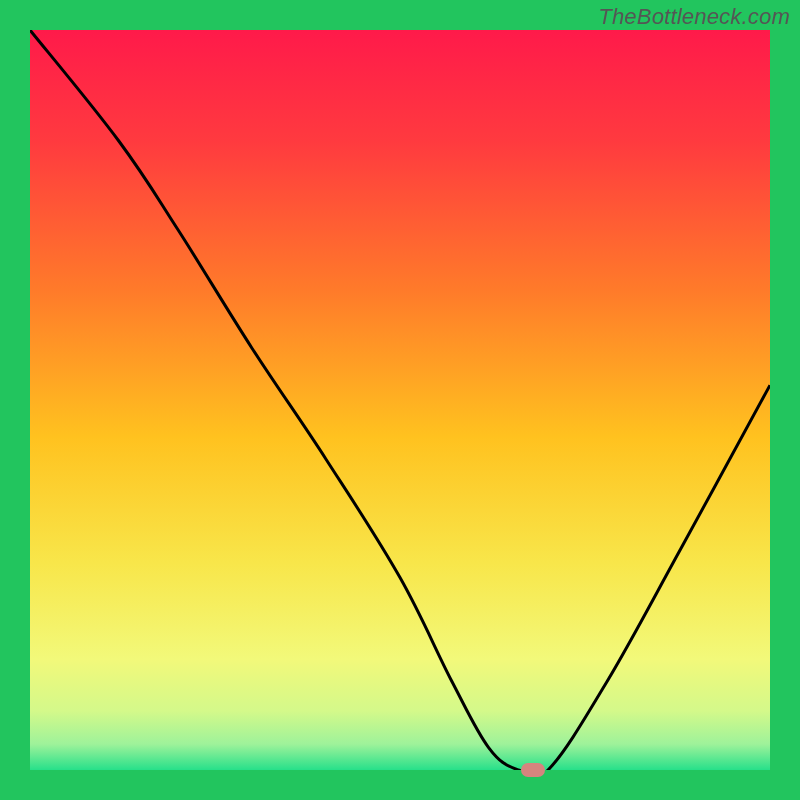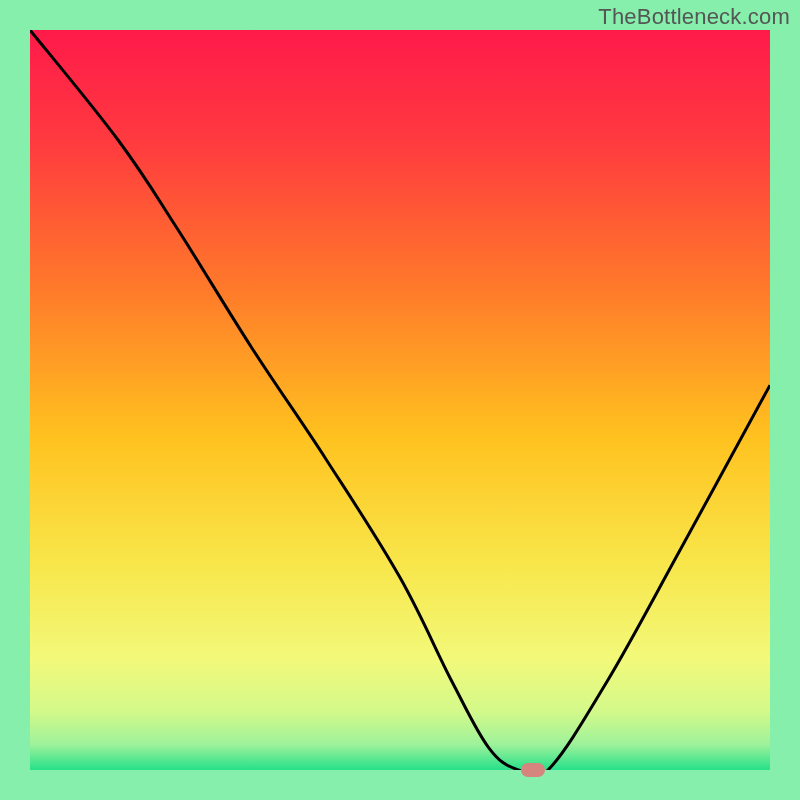--- a/index.html
+++ b/index.html
@@ -8,21 +8,22 @@
     width: 800px;
     height: 800px;
     background: #000;
     overflow: hidden;
     font-family: Arial, Helvetica, sans-serif;
   }
   .frame {
     position: relative;
     width: 800px;
     height: 800px;
-    background: #86efac;
+    background: #22c55e;
+    font-style: italic;
   }
   .watermark {
     position: absolute;
     top: 4px;
     right: 10px;
     color: #555;
     font-size: 22px;
     font-weight: 500;
     letter-spacing: 0.2px;
   }

